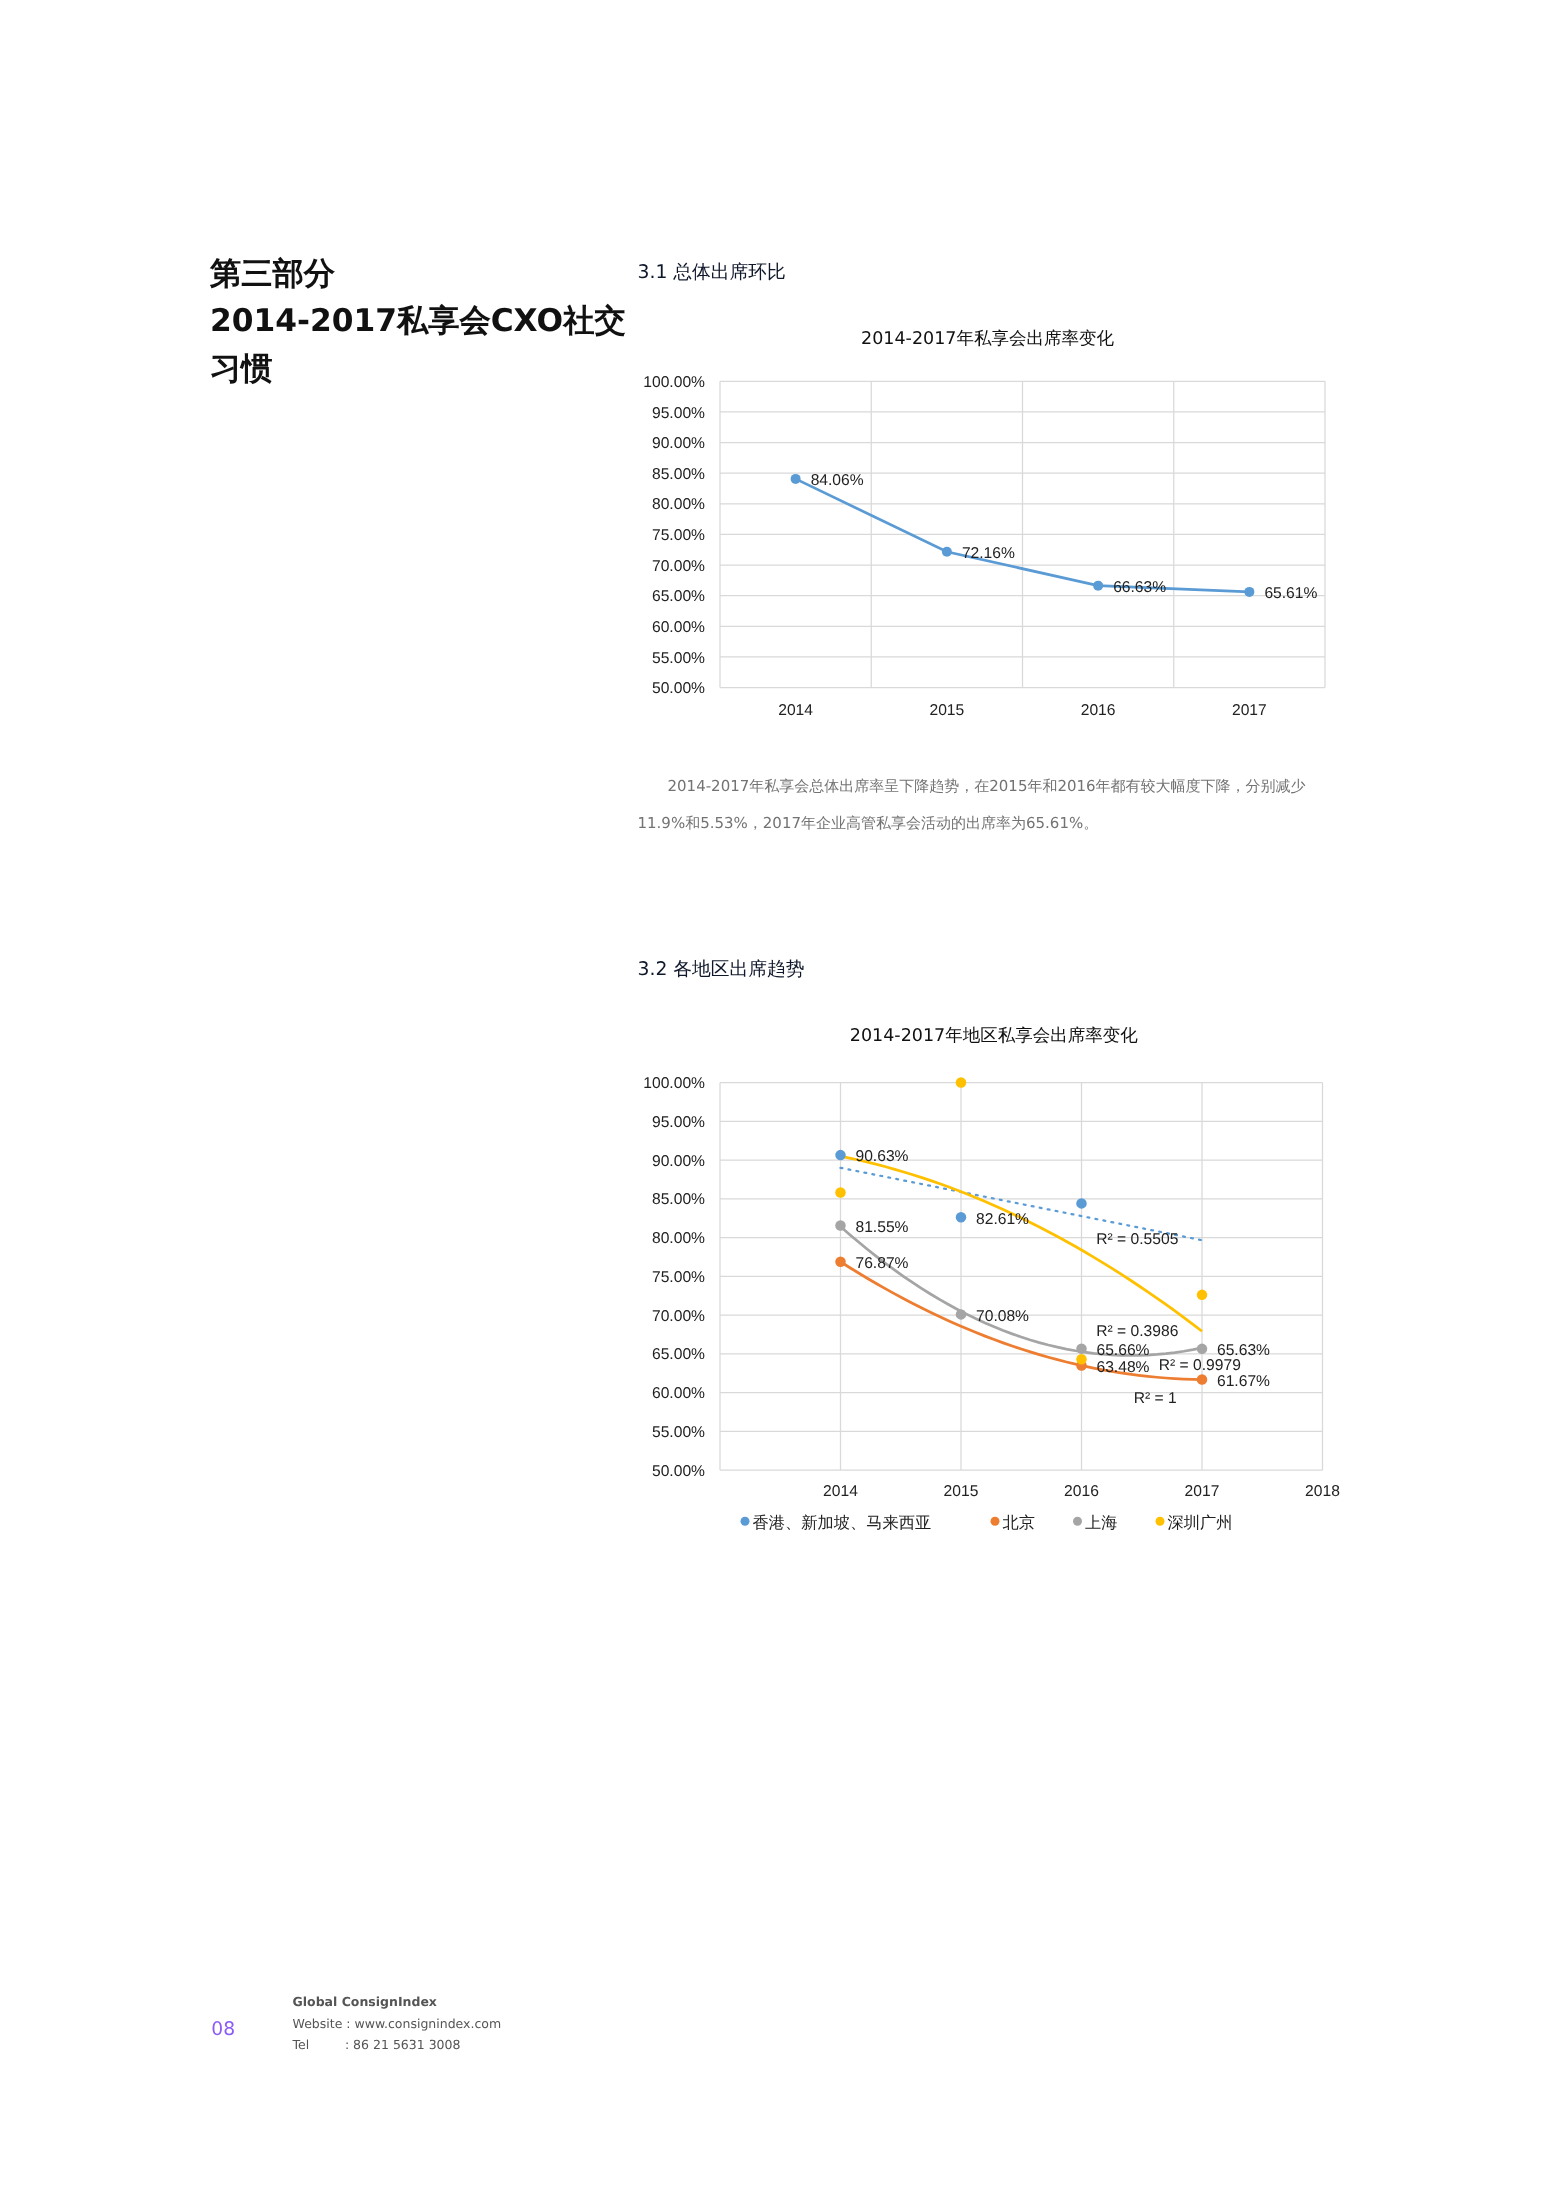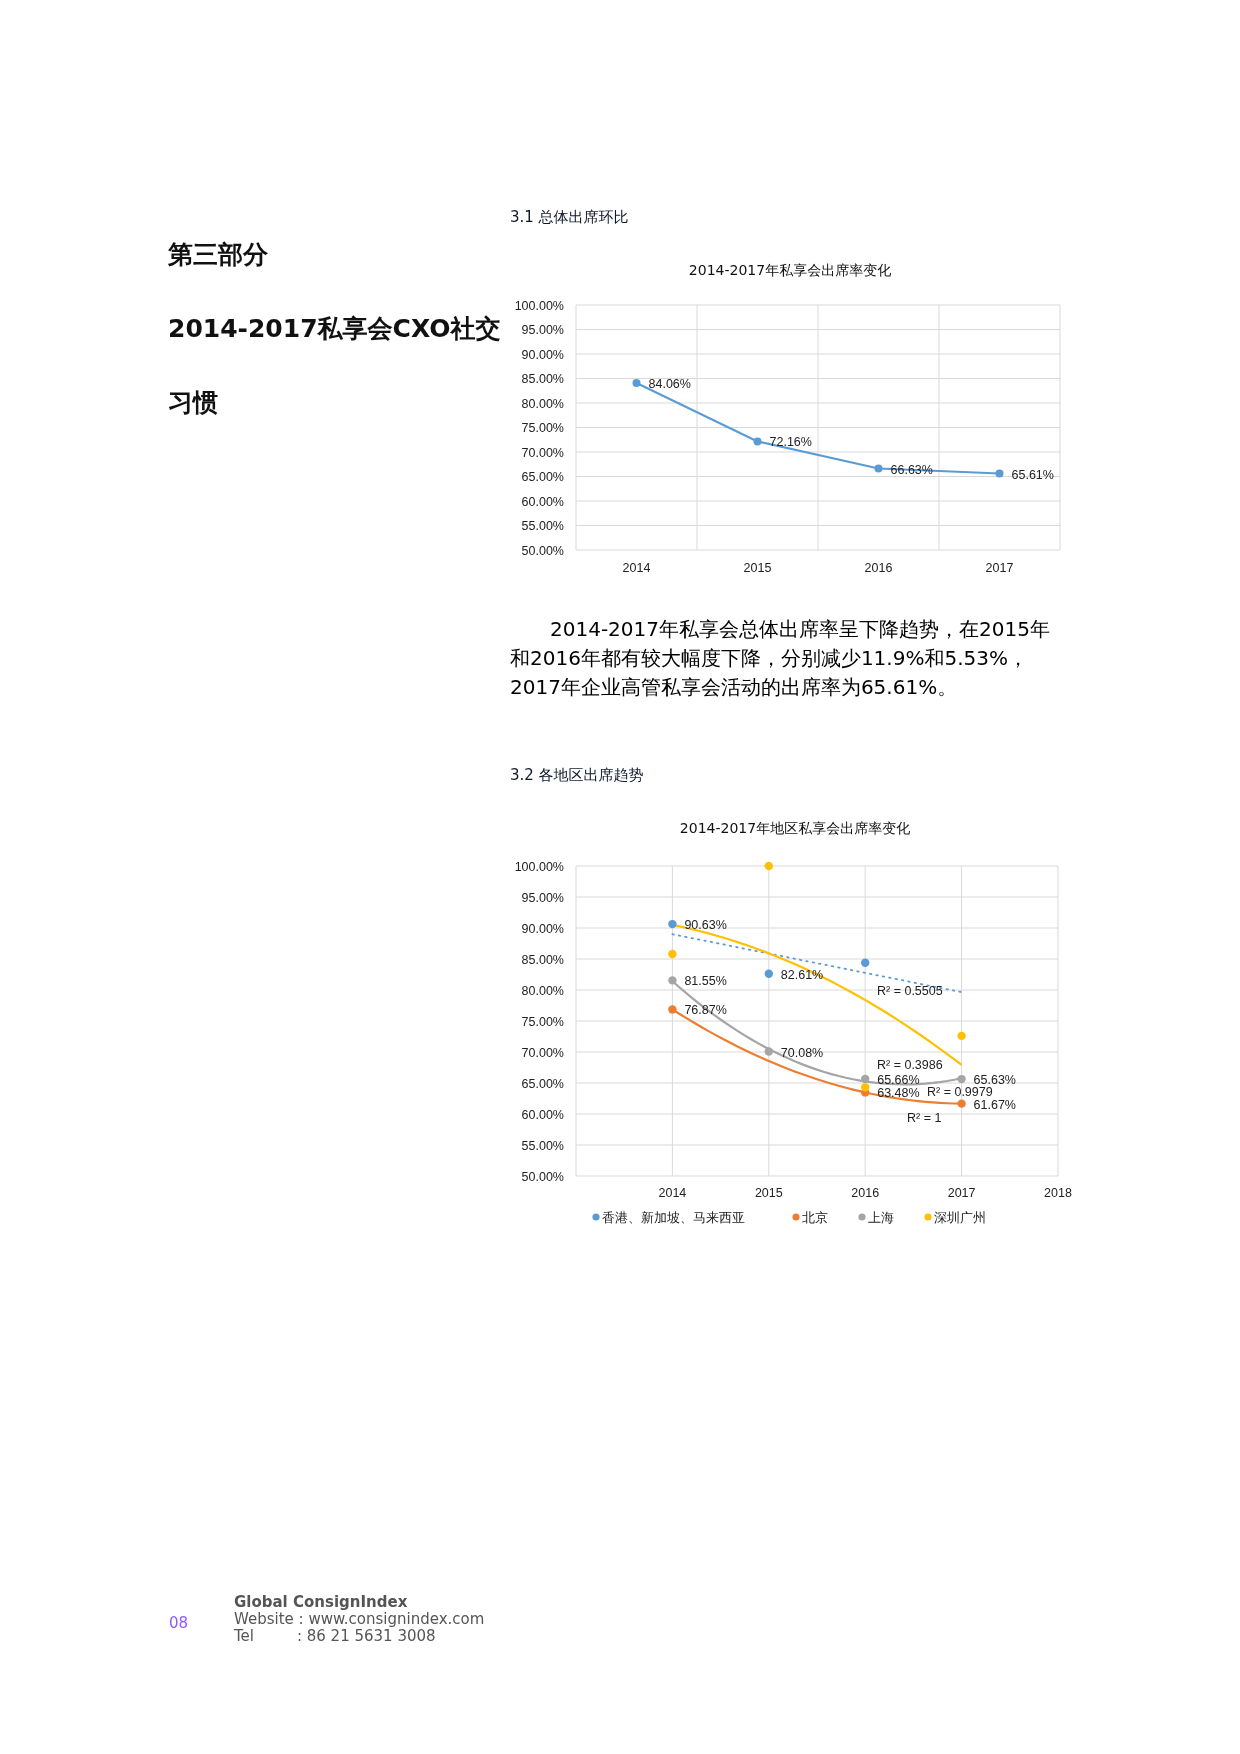--- a/index.html
+++ b/index.html
@@ -1,28 +1,28 @@
 <!DOCTYPE html>
 <html><head>
 <meta charset="utf-8">
 <style>
   html, body { margin:0; padding:0; background:#ffffff; }
   body { width:1240px; height:1754px; position:relative; overflow:hidden;
          font-family:"DejaVu Sans", "Liberation Sans", sans-serif; color:#1a1a1a; }
   .section-title { position:absolute; left:168px; top:200px; width:320px;
                    font-size:25px; font-weight:bold; line-height:38px; color:#111; }
-  .section-title div { white-space:nowrap;margin-top:36px; }
+  .section-title div { white-space:nowrap; }
   .subhead { position:absolute; left:510px; font-size:15px; color:#0f172a; }
   .chart-title { position:absolute; font-size:14px; color:#111; text-align:center; white-space:nowrap; }
-  .para { position:absolute; left:510px; top:615px; width:555px; font-size:20px;
-          line-height:29px; color:#000000; text-indent:2em; }
+  .para { position:absolute; left:510px; top:615px; width:555px; font-size:12px;
+          line-height:29px; color:#737373; text-indent:2em; }
   svg text { font-family:"Liberation Sans", "DejaVu Sans", sans-serif; }
   .footer-page { position:absolute; left:169px; top:1614px; font-size:15px; color:#8b5cf6;
                  font-family:"DejaVu Sans", sans-serif; }
-  .footer-info { position:absolute; left:234px; top:1594px; font-size:15px; line-height:17px; color:#555;
+  .footer-info { position:absolute; left:234px; top:1594px; font-size:10px; line-height:17px; color:#555;
                  font-family:"DejaVu Sans", sans-serif; }
   .footer-info .brand { font-weight:bold; color:#555; }
   .footer-info .row { white-space:pre; }
 </style>
 </head>
 <body>
 
 <div class="section-title">
   <div>第三部分</div>
   <div>2014-2017私享会CXO社交</div>

